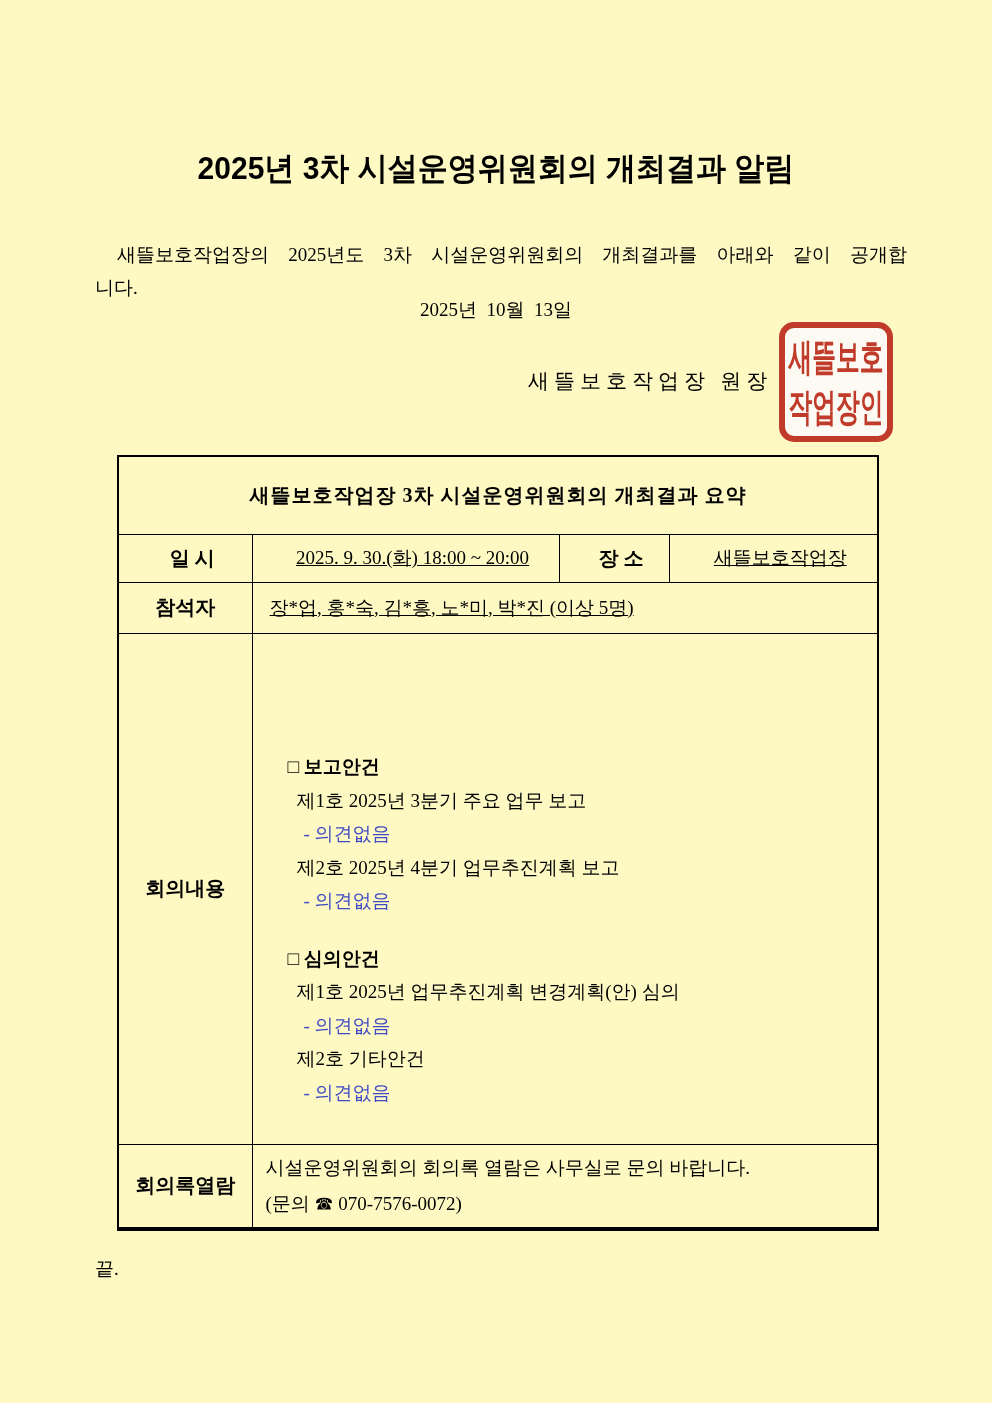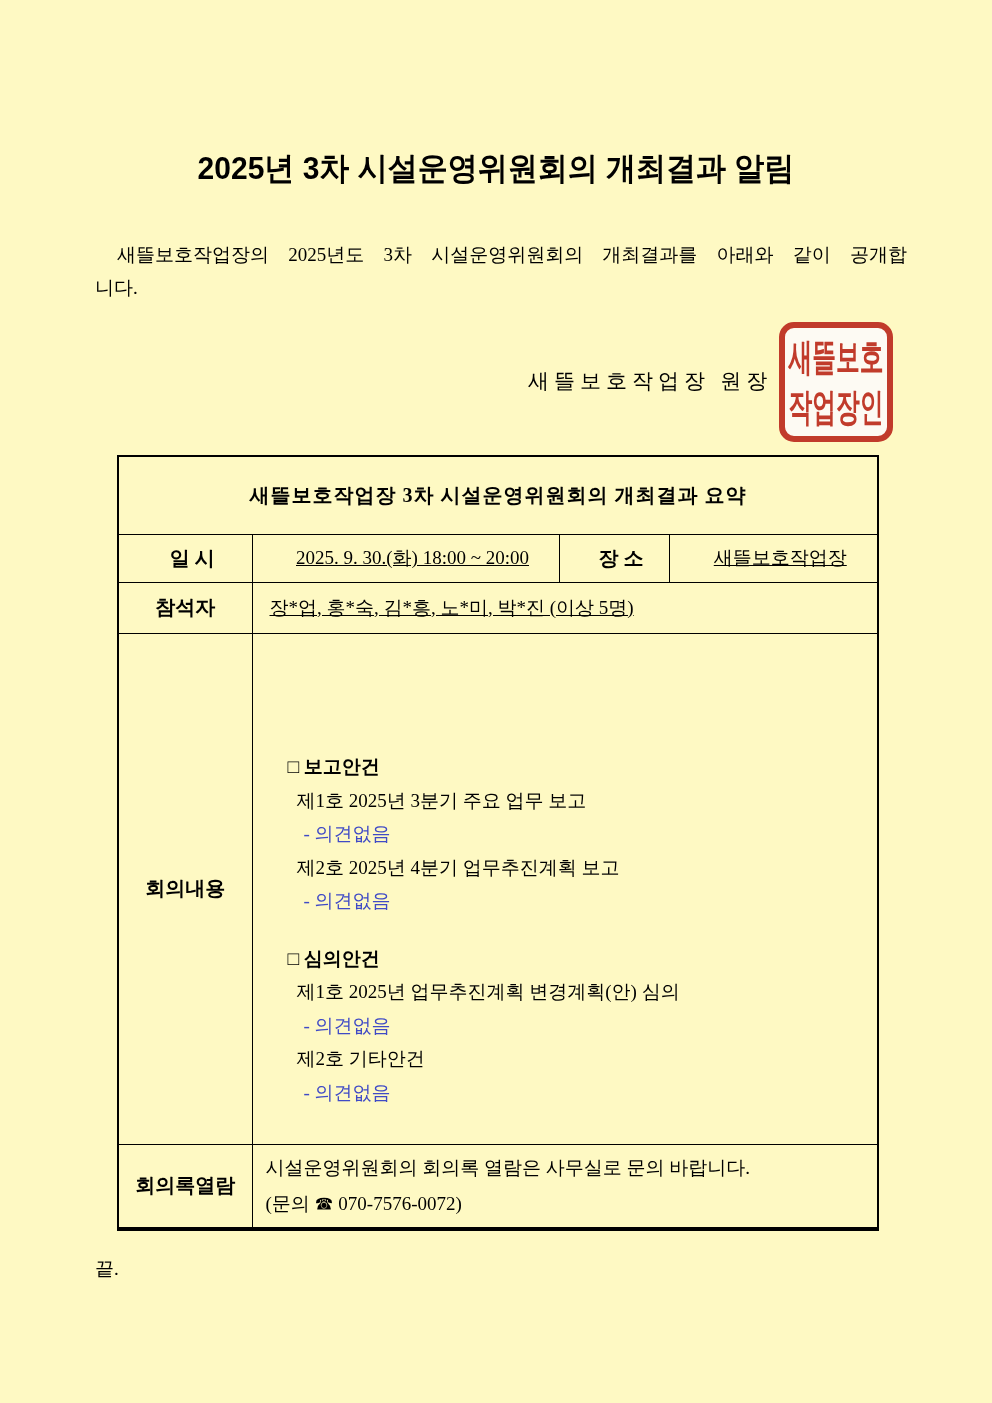--- a/index.html
+++ b/index.html
@@ -89,20 +89,21 @@
 
 <div class="page">
 
   <h1 class="doc-title">2025년 3차 시설운영위원회의 개최결과 알림</h1>
 
   <div class="intro">
     <div class="intro-line1">새뜰보호작업장의 2025년도 3차 시설운영위원회의 개최결과를 아래와 같이 공개합</div>
     <div class="intro-line2">니다.</div>
   </div>
 
+  <div class="doc-date">2025년  10월  13일</div>
 
   <div class="signer">새뜰보호작업장 원장</div>
 
   <div class="stamp" style="border-color: rgb(193, 59, 43);">
     <div class="stamp-row" style="color: rgb(193, 59, 43);">새뜰보호</div>
     <div class="stamp-row" style="color: rgb(193, 59, 43);">작업장인</div>
   </div>
 
   <div class="summary-table-wrap">
     <table class="summary">

